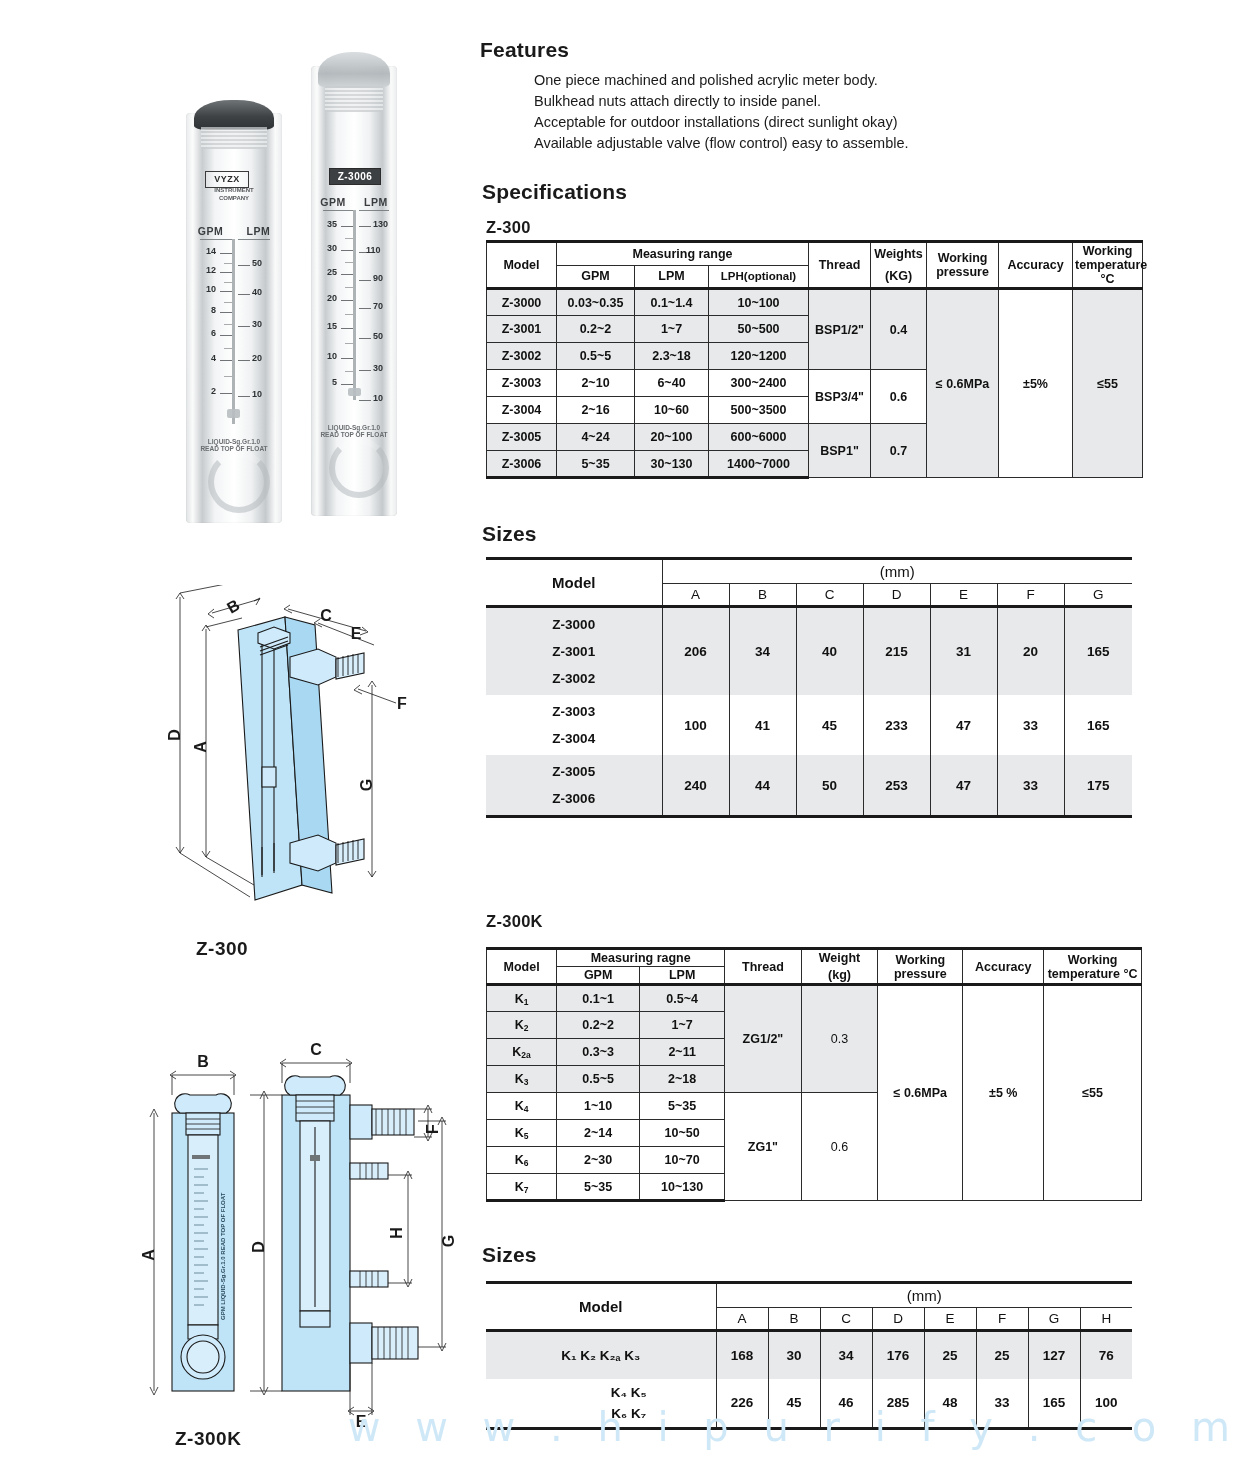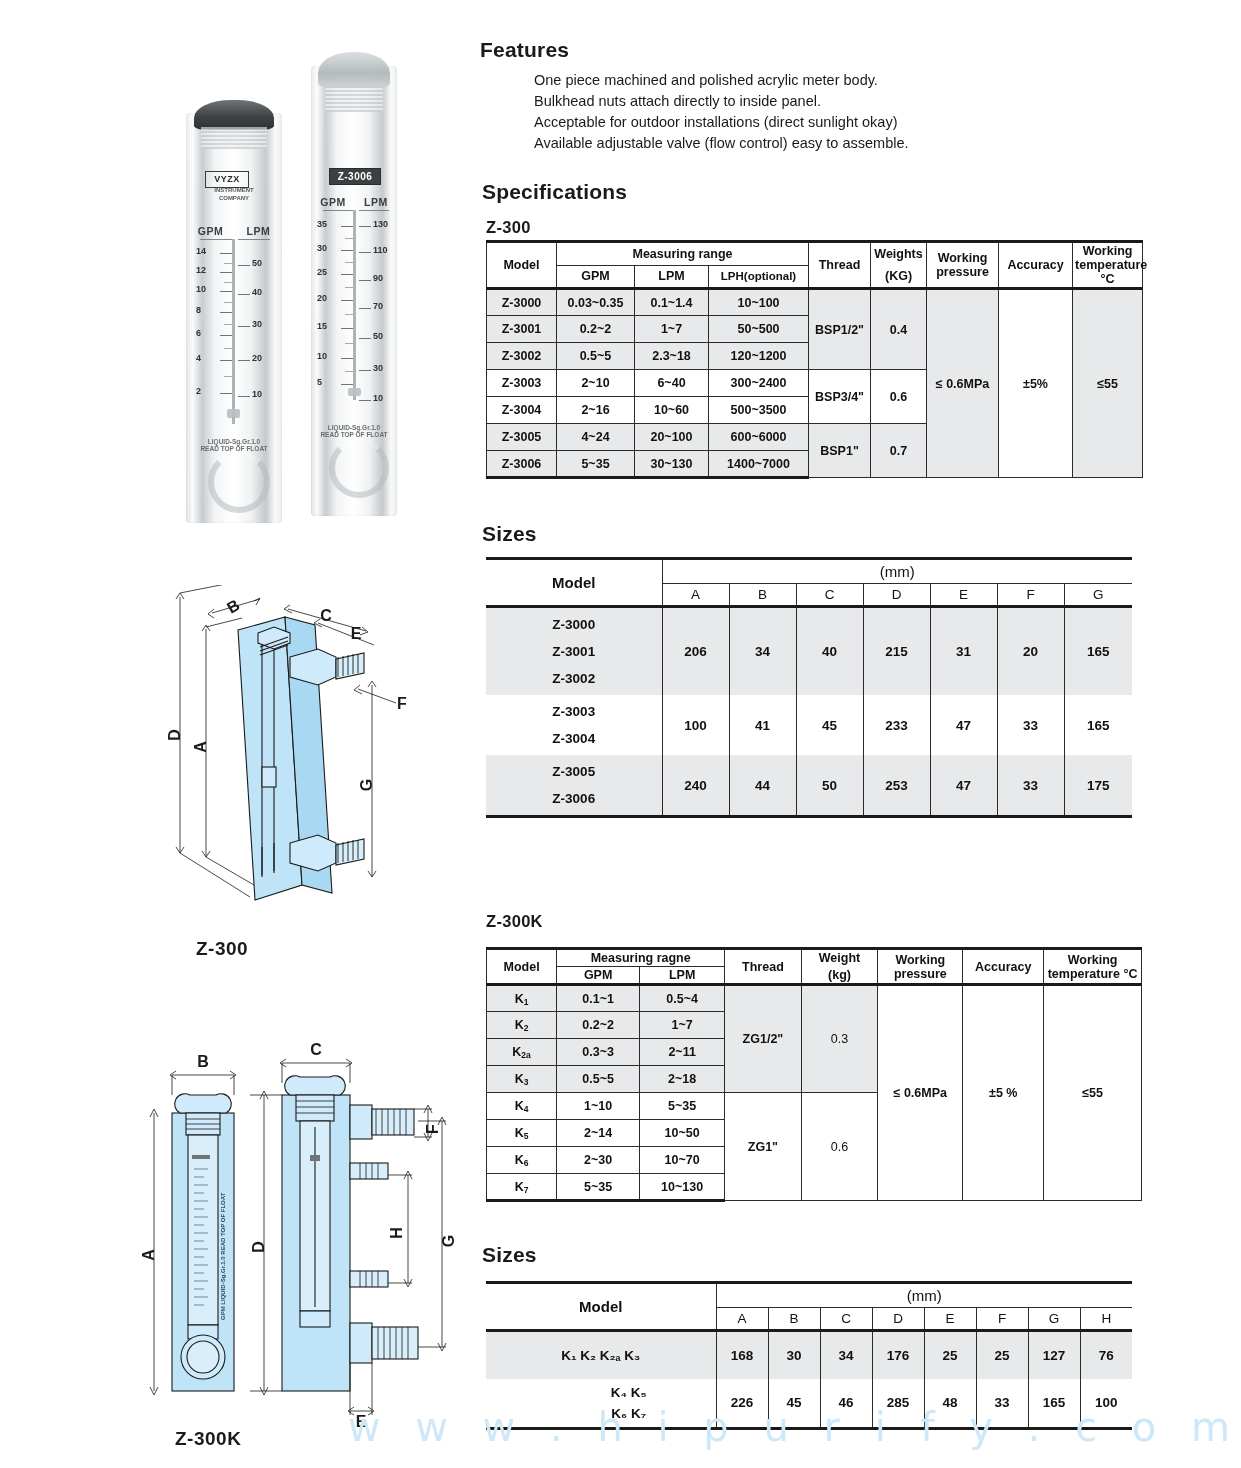--- a/index.html
+++ b/index.html
@@ -65,21 +65,21 @@
     position: absolute; background: #6f7477; height: 1px; opacity: .85;
   }
   .meter .stem {
     position: absolute; width: 3px; background: #9aa0a3; opacity: .8;
   }
   .meter .tick {
     position: absolute; height: 1px; background: #585c5f; opacity: .85;
   }
   .meter .num {
     position: absolute; color: #2f3234; font-weight: 700;
-    text-align: left; white-space: nowrap;
+    text-align: right; white-space: nowrap;
   }
   .meter .num.r { text-align: left; }
   .meter .foot {
     position: absolute; width: 100%; text-align: center;
     color: #6a6e71; font-weight: 700; line-height: 1.15;
   }
   .meter .bowl {
     position: absolute; border-radius: 50%;
     border: 6px solid rgba(180,186,189,0.55);
     border-top-color: rgba(255,255,255,0.15);
@@ -252,21 +252,21 @@
     <div class="tick" style="left:34px; top:172px; width:8px; opacity:.5;"></div>
     <div class="tick" style="left:34px; top:196px; width:8px; opacity:.5;"></div>
     <div class="tick" style="left:34px; top:221px; width:8px; opacity:.5;"></div>
     <div class="tick" style="left:34px; top:248px; width:8px; opacity:.5;"></div>
     <div class="tick" style="left:34px; top:277px; width:8px; opacity:.5;"></div>
     <div class="tick" style="left:34px; top:305px; width:8px; opacity:.5;"></div>
 
     <div class="tick" style="left:48px; top:160px; width:12px;"></div>
     <div class="num r" style="left:62px; top:153px; width:26px; font-size:9px;">130</div>
     <div class="tick" style="left:48px; top:186px; width:12px;"></div>
-    <div class="num r" style="left:62px; top:179px; width:26px; font-size:9px;">110</div>
+    <div class="num r" style="left:55px; top:179px; width:26px; font-size:9px;">110</div>
     <div class="tick" style="left:48px; top:214px; width:12px;"></div>
     <div class="num r" style="left:62px; top:207px; width:26px; font-size:9px;">90</div>
     <div class="tick" style="left:48px; top:242px; width:12px;"></div>
     <div class="num r" style="left:62px; top:235px; width:26px; font-size:9px;">70</div>
     <div class="tick" style="left:48px; top:272px; width:12px;"></div>
     <div class="num r" style="left:62px; top:265px; width:26px; font-size:9px;">50</div>
     <div class="tick" style="left:48px; top:304px; width:12px;"></div>
     <div class="num r" style="left:62px; top:297px; width:26px; font-size:9px;">30</div>
     <div class="tick" style="left:48px; top:334px; width:12px;"></div>
     <div class="num r" style="left:62px; top:327px; width:26px; font-size:9px;">10</div>

